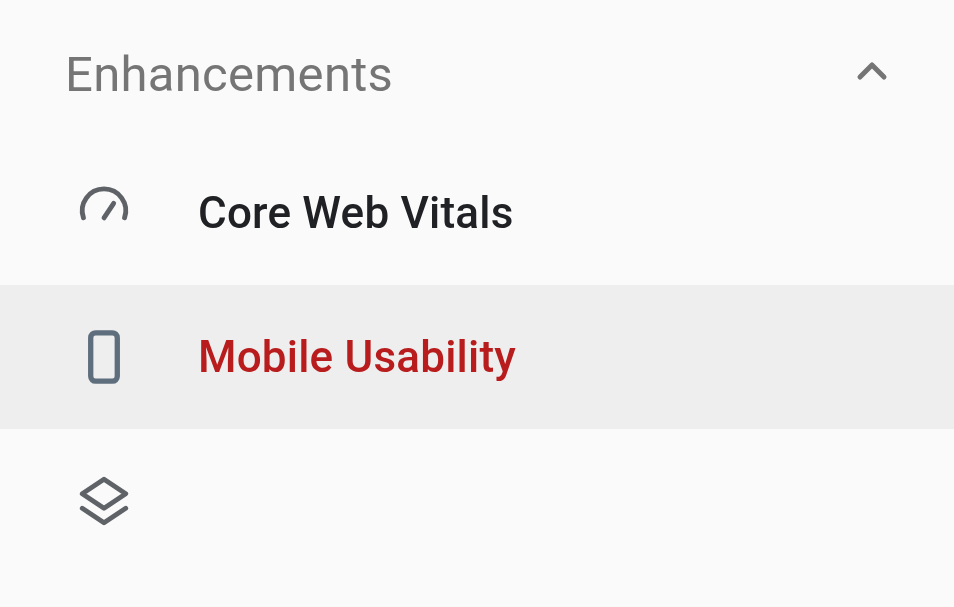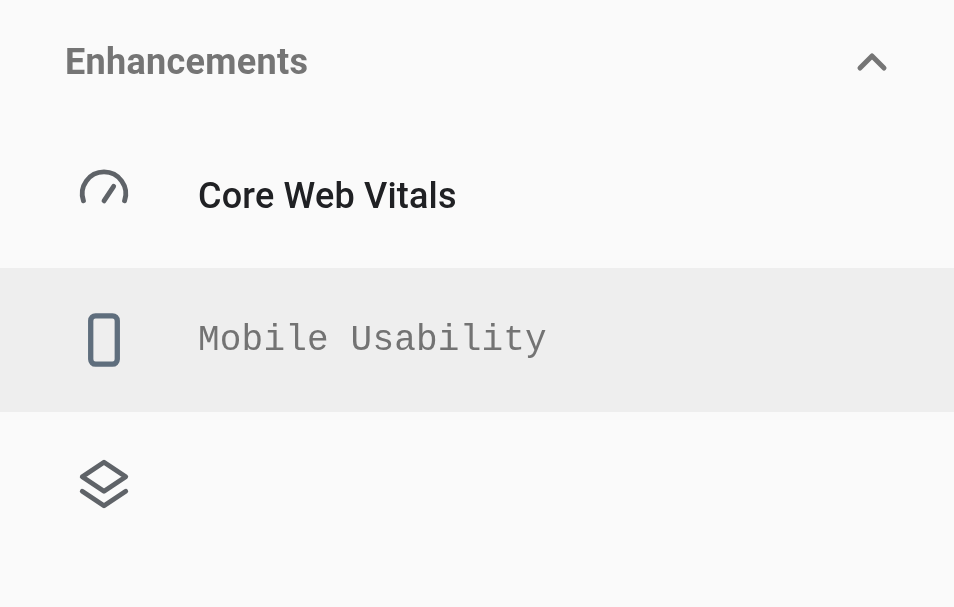--- a/index.html
+++ b/index.html
@@ -15,24 +15,25 @@
       overflow: hidden;
     }
     .section-header {
       display: flex;
       align-items: center;
       justify-content: space-between;
       padding: 38px 58px 38px 65px;
       cursor: pointer;
     }
     .section-title {
-      font-size: 36px;
-      font-weight: 700;
+      font-size: 49px;
+      font-weight: 400;
       color: #757575;
       letter-spacing: 0.3px;
+      margin-top: 8px;
     }
     .chevron-wrap {
       display: flex;
       align-items: center;
       justify-content: center;
       color: #757575;
     }
     .menu-item {
       display: flex;
       align-items: center;
@@ -49,28 +50,27 @@
       display: flex;
       align-items: center;
       justify-content: center;
       margin-right: 65px;
       color: #5f6368;
     }
     .menu-item.selected .icon-wrap {
       color: #5f6e7d;
     }
     .menu-item .label {
-      font-size: 36px;
+      font-size: 44px;
       font-weight: 500;
       color: #202124;
       letter-spacing: 0.2px;
     }
     .menu-item.selected .label {
-      color: #737373;
-      font-family: Liberation Mono, monospace;
+      color: #b91c1c;
     }
     svg {
       display: block;
     }
   </style>
 </head>
 <body>
 
 <div class="section-header">
   <span class="section-title">Enhancements</span>

